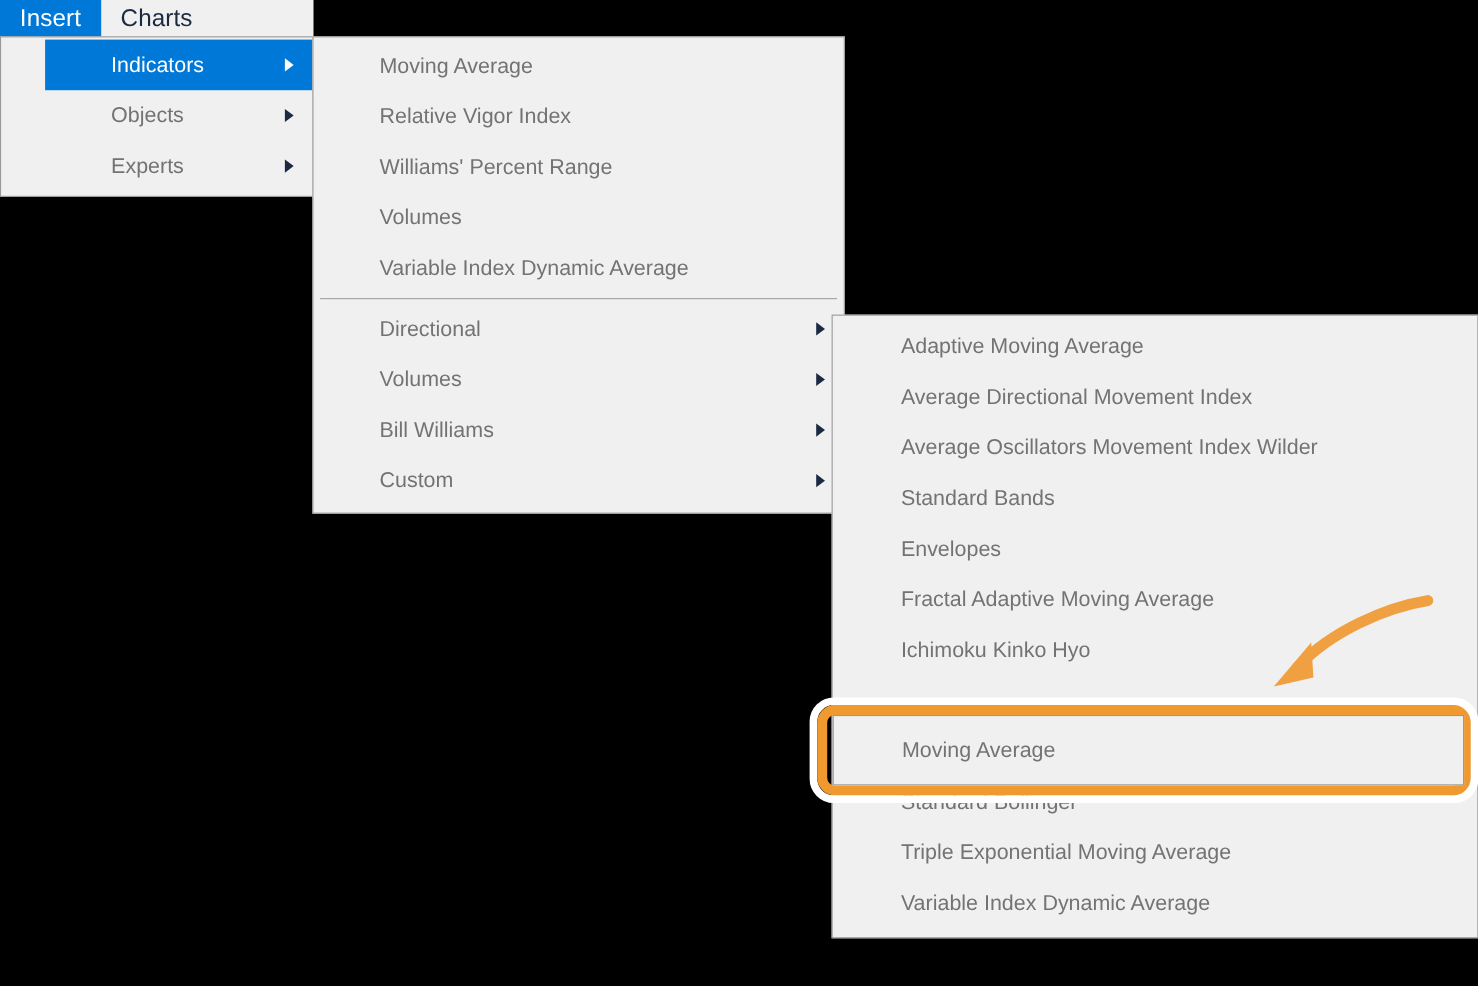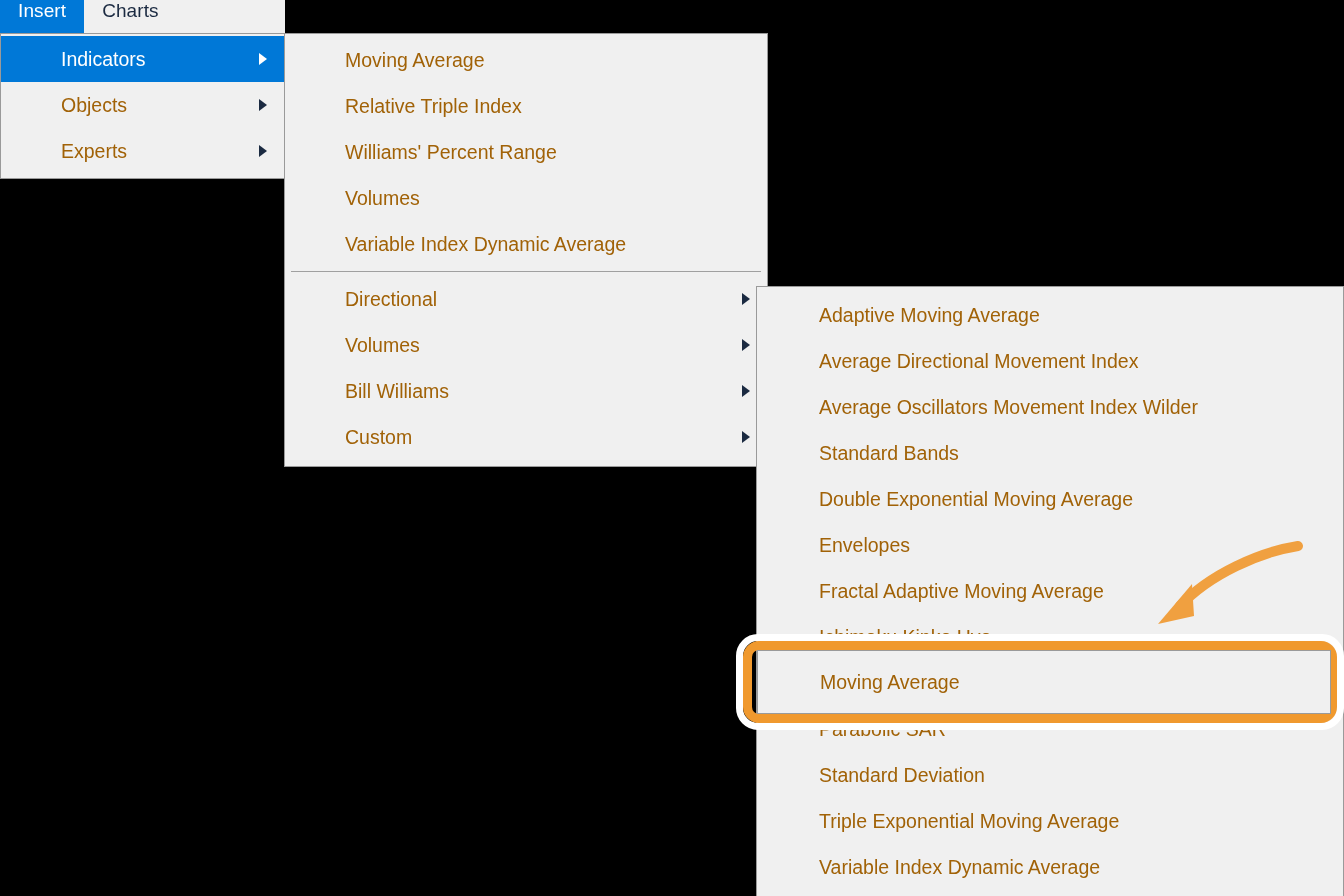--- a/index.html
+++ b/index.html
@@ -21,23 +21,23 @@
   .menubar {
     position: absolute;
     left: 0; top: 0;
     width: 285px; height: 34px;
     background: #f0f0f0;
     display: flex;
     align-items: stretch;
   }
   .menubar-item {
     display: flex;
-    align-items: flex-start;
+    align-items: center;
     padding: 0 18px;
-    font-size: 19px;
+    font-size: 22px;
     color: #1b2a41;
     letter-spacing: .1px;
   }
   .menubar-item.active {
     background: #0078d7;
     color: #ffffff;
   }
 
   
   .menu-panel {
@@ -46,21 +46,21 @@
     border: 1px solid #9a9a9a;
     box-sizing: border-box;
   }
   .menu-item {
     position: relative;
     display: flex;
     align-items: center;
     height: 46px;
     padding: 0 16px 0 60px;
     font-size: 19.5px;
-    color: #a16207;
+    color: #737373;
     box-sizing: border-box;
     white-space: nowrap;
   }
   .menu-item.highlighted {
     background: #0078d7;
     color: #ffffff;
   }
   .menu-item .label { pointer-events: none; }
   .submenu-arrow {
     position: absolute;
@@ -80,21 +80,21 @@
     background: #a0a0a0;
     margin: 4px 6px 4px 6px;
   }
 
   
   #panel-insert {
     left: 0; top: 33px;
     width: 285px;
     padding: 2px 0 4px 0;
   }
-  #panel-insert .menu-item { height: 46px; padding-left: 60px; }
+  #panel-insert .menu-item { height: 46px; padding-left: 60px; margin-left: 40px; }
 
   
   #panel-indicators {
     left: 284px; top: 33px;
     width: 484px;
     padding: 3px 0 6px 0;
   }
   #panel-indicators .menu-item { height: 46px; padding-left: 60px; }
 
   
@@ -176,21 +176,21 @@
       <span class="label">Experts</span>
       <span class="submenu-arrow"></span>
     </div>
   </div>
 
   <div class="menu-panel" id="panel-indicators">
     <div class="menu-item">
       <span class="label">Moving Average</span>
     </div>
     <div class="menu-item">
-      <span class="label">Relative Triple Index</span>
+      <span class="label">Relative Vigor Index</span>
     </div>
     <div class="menu-item">
       <span class="label">Williams' Percent Range</span>
     </div>
     <div class="menu-item">
       <span class="label">Volumes</span>
     </div>
     <div class="menu-item">
       <span class="label">Variable Index Dynamic Average</span>
     </div>
@@ -220,42 +220,39 @@
       <span class="label">Adaptive Moving Average</span>
     </div>
     <div class="menu-item">
       <span class="label">Average Directional Movement Index</span>
     </div>
     <div class="menu-item">
       <span class="label">Average Oscillators Movement Index Wilder</span>
     </div>
     <div class="menu-item">
       <span class="label">Standard Bands</span>
-    </div>
-    <div class="menu-item">
-      <span class="label">Double Exponential Moving Average</span>
     </div>
     <div class="menu-item">
       <span class="label">Envelopes</span>
     </div>
     <div class="menu-item">
       <span class="label">Fractal Adaptive Moving Average</span>
     </div>
     <div class="menu-item">
       <span class="label">Ichimoku Kinko Hyo</span>
     </div>
 
     <div class="menu-item" style="visibility:hidden;">
       <span class="label">Moving Average</span>
     </div>
     <div class="menu-item">
       <span class="label">Parabolic SAR</span>
     </div>
     <div class="menu-item">
-      <span class="label">Standard Deviation</span>
+      <span class="label">Standard Bollinger</span>
     </div>
     <div class="menu-item">
       <span class="label">Triple Exponential Moving Average</span>
     </div>
     <div class="menu-item">
       <span class="label">Variable Index Dynamic Average</span>
     </div>
   </div>
 
   <div id="callout">

